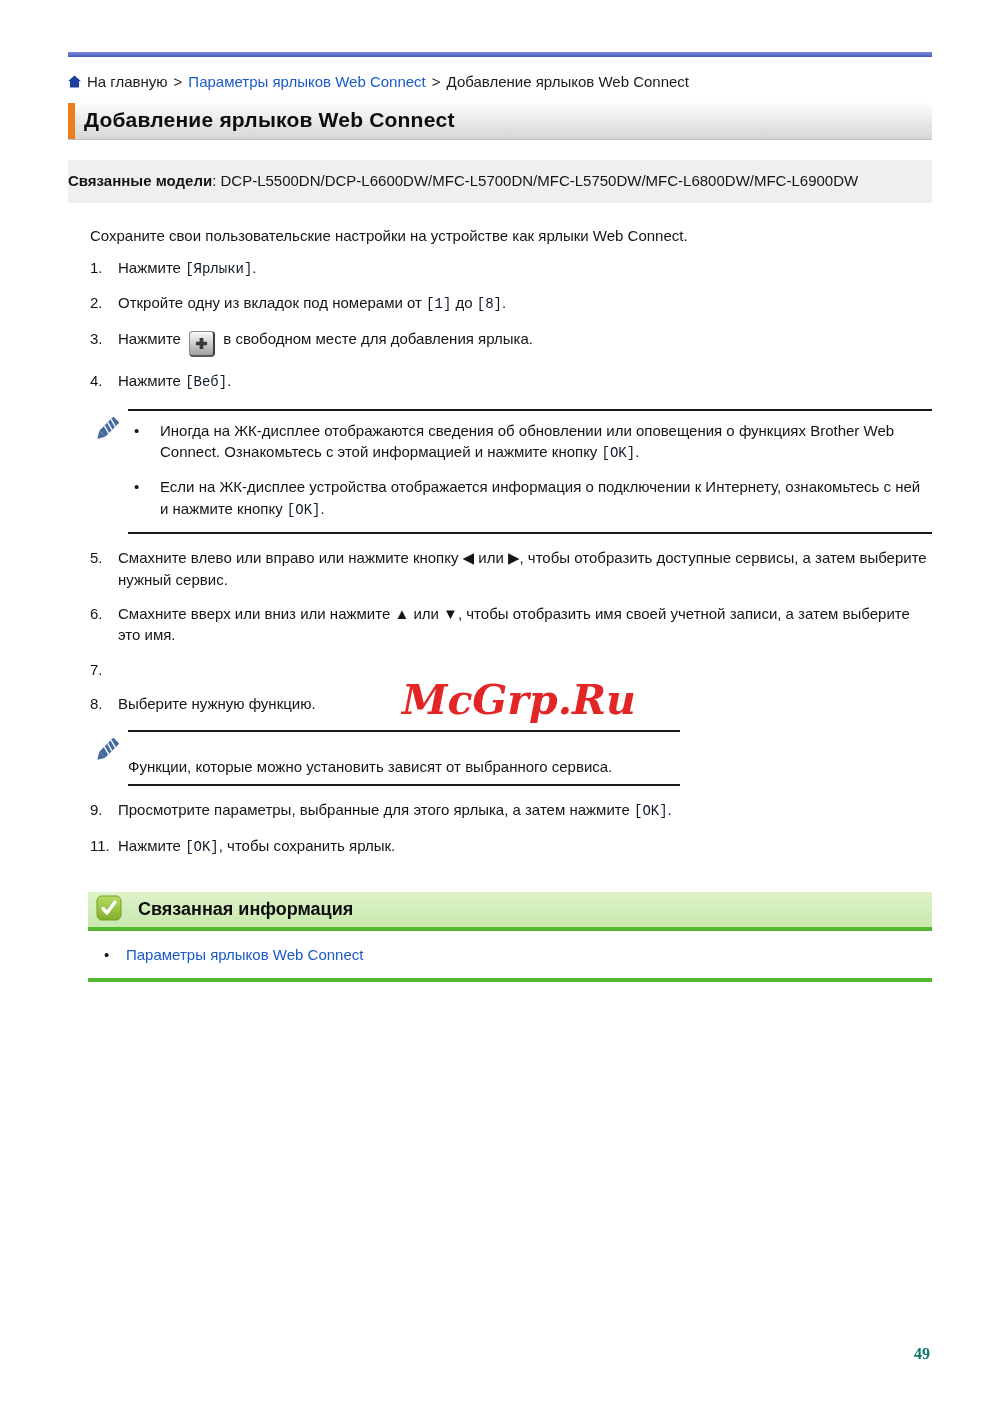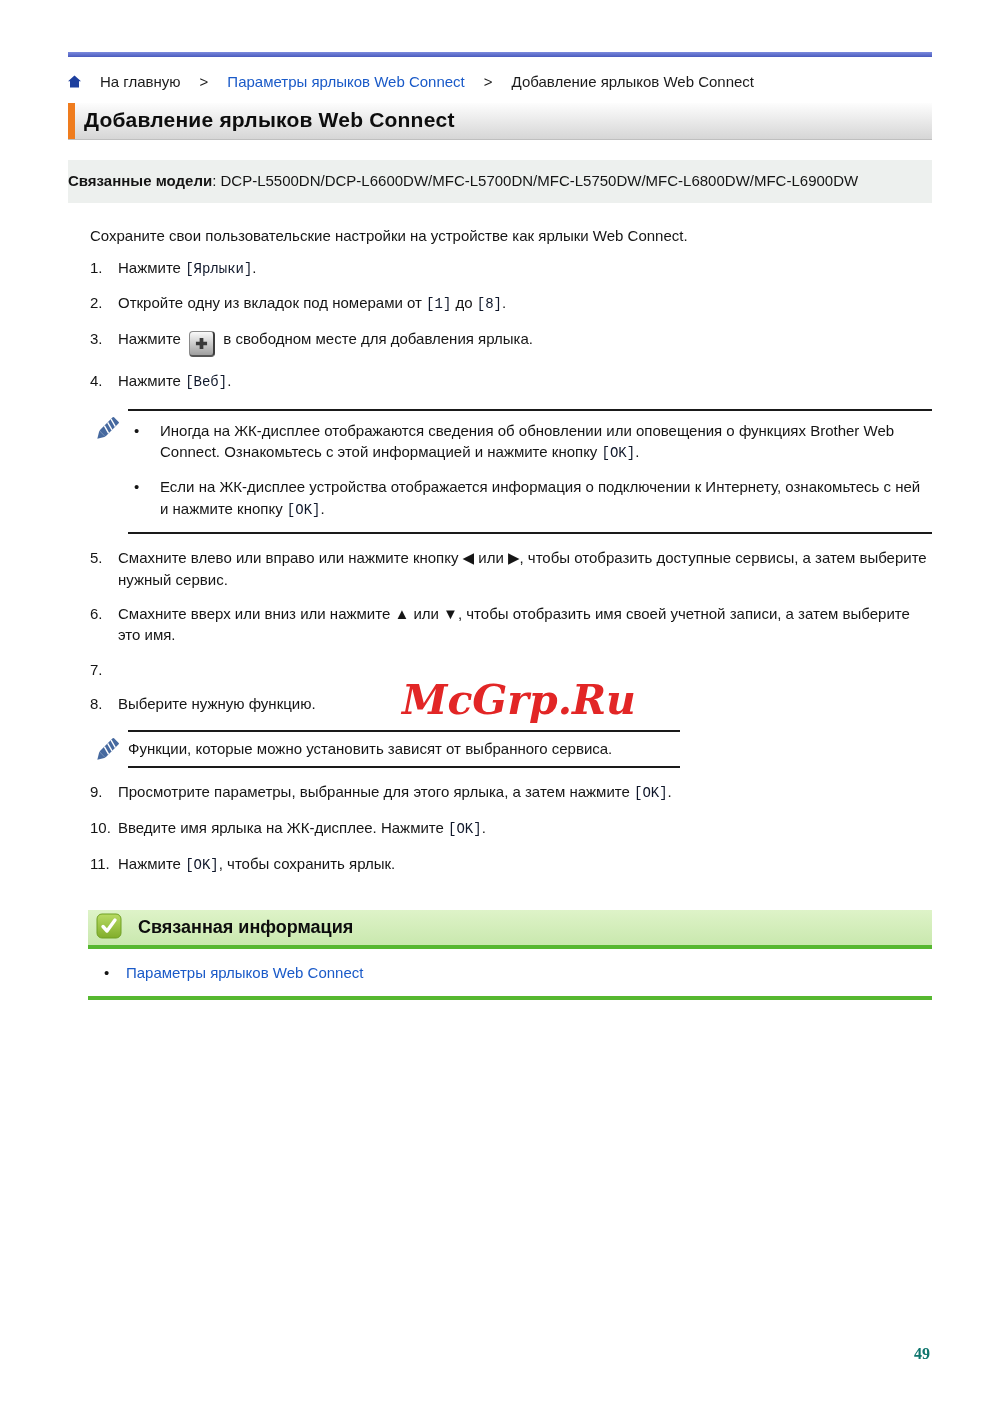--- a/index.html
+++ b/index.html
@@ -3,41 +3,41 @@
 <meta charset="utf-8">
 <style>
   html,body{margin:0;padding:0;}
   body{
     width:1000px;height:1414px;position:relative;background:#ffffff;
     font-family:"Liberation Sans", sans-serif;font-size:15px;color:#151515;
     overflow:hidden;
   }
   .content{position:absolute;left:68px;top:0;width:864px;}
   .top-rule{margin-top:52px;height:5px;background:linear-gradient(#7b8ade,#4a5bbd);}
-  .breadcrumb{margin-top:16px;font-size:15px;color:#1b1b1b;display:flex;align-items:center;gap:19px;}
+  .breadcrumb{margin-top:16px;font-size:15px;color:#1b1b1b;display:flex;align-items:center;gap:6px;}
   .breadcrumb .sep{color:#1b1b1b;}
   .bc-link{color:#1a5ac8;text-decoration:none;cursor:pointer;}
   .home-ic{display:inline-flex;align-items:center;}
   .title-bar{margin-top:13px;position:relative;background:linear-gradient(#fdfdfd,#d6d6d6);
     border-bottom:1px solid #bfbfbf;padding:5px 0 7px 16px;}
   .title-bar .accent{position:absolute;left:0;top:0;bottom:0;width:7px;background:#ef7c1e;}
   .title-bar h1{margin:0;font-size:21px;font-weight:bold;color:#0d0d0d;letter-spacing:.2px;}
   .models-box{margin-top:20px;background:#edf0ee;padding:10px 0;line-height:1.5;}
   .intro{margin:24px 0 0 22px;}
   .steps{margin-left:22px;}
   .step{display:flex;margin-top:13px;line-height:1.42;}
   .step .num{flex:none;width:28px;}
   .mono{font-family:"Liberation Mono","DejaVu Sans Mono",monospace;color:#0f172a;font-size:14px;}
   .plus-btn{display:inline-flex;align-items:center;justify-content:center;width:23px;height:23px;
     vertical-align:-6px;margin:0 4px;background:linear-gradient(#fafafa,#9f9f9f);
     border:1px solid #8a8a8a;border-right:2px solid #3c3c3c;border-bottom:2px solid #565656;border-radius:4px;}
   .note{position:relative;margin:16px 0 0 22px;padding-left:38px;}
   .pencil{position:absolute;left:0;top:2px;}
   .note-inner{border-top:2px solid #1a1a1a;border-bottom:2px solid #1a1a1a;padding:9px 0 12px;}
-  .note-inner.short{width:552px;padding:6px 0 7px;}
+  .note-inner.short{width:552px;padding:24px 0 7px;}
   .nbullet{display:flex;margin-top:12px;line-height:1.42;}
   .nbullet:first-child{margin-top:0;}
   .nbullet .dot{flex:none;width:26px;text-align:left;padding-left:6px;}
   .note2-text{margin:0;line-height:1.4;}
   .related{margin-top:34px;}
   .rel-header{margin-left:20px;background:linear-gradient(#def3c8,#c9e8ae);display:flex;align-items:center;
     padding:3px 14px 3px 8px;}
   .rel-header h2{margin:0 0 0 16px;font-size:18px;font-weight:bold;color:#0d0d0d;}
   .green-rule{margin-left:20px;height:4px;background:#56b830;}
   .rel-links{margin:13px 0 13px 36px;}
@@ -158,24 +158,20 @@
       <p class="note2-text">Функции, которые можно установить зависят от выбранного сервиса.</p>
     </div>
   </div>
 
   <div class="steps">
       <div class="step">
         <span class="num">9.</span>
         <span class="stext"><span>Просмотрите параметры, выбранные для этого ярлыка, а затем нажмите </span><span class="mono">[OK]</span><span>.</span></span>
       </div>
       <div class="step">
-        <span class="num">10.</span>
-        <span class="stext"><span>Введите имя ярлыка на ЖК-дисплее. Нажмите </span><span class="mono">[OK]</span><span>.</span></span>
-      </div>
-      <div class="step">
         <span class="num">11.</span>
         <span class="stext"><span>Нажмите </span><span class="mono">[OK]</span><span>, чтобы сохранить ярлык.</span></span>
       </div>
     </div>
 
   <div class="related">
     <div class="rel-header">
       <span>
         <svg width="26" height="26" viewBox="0 0 26 26">
           <defs>

